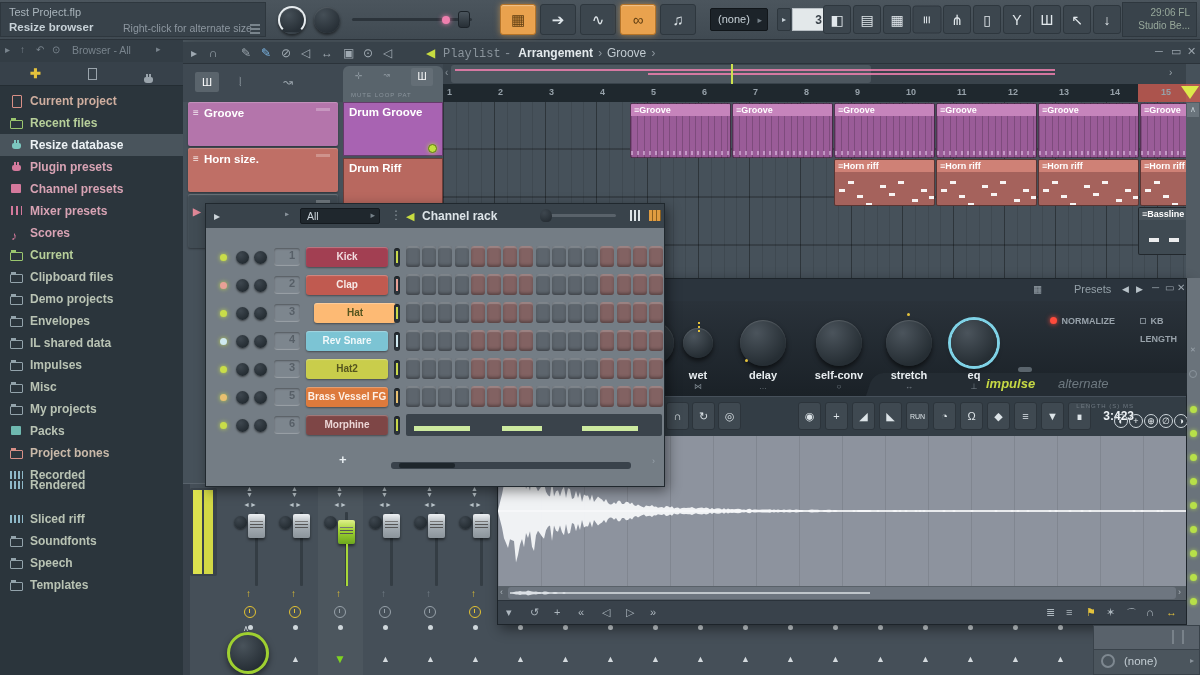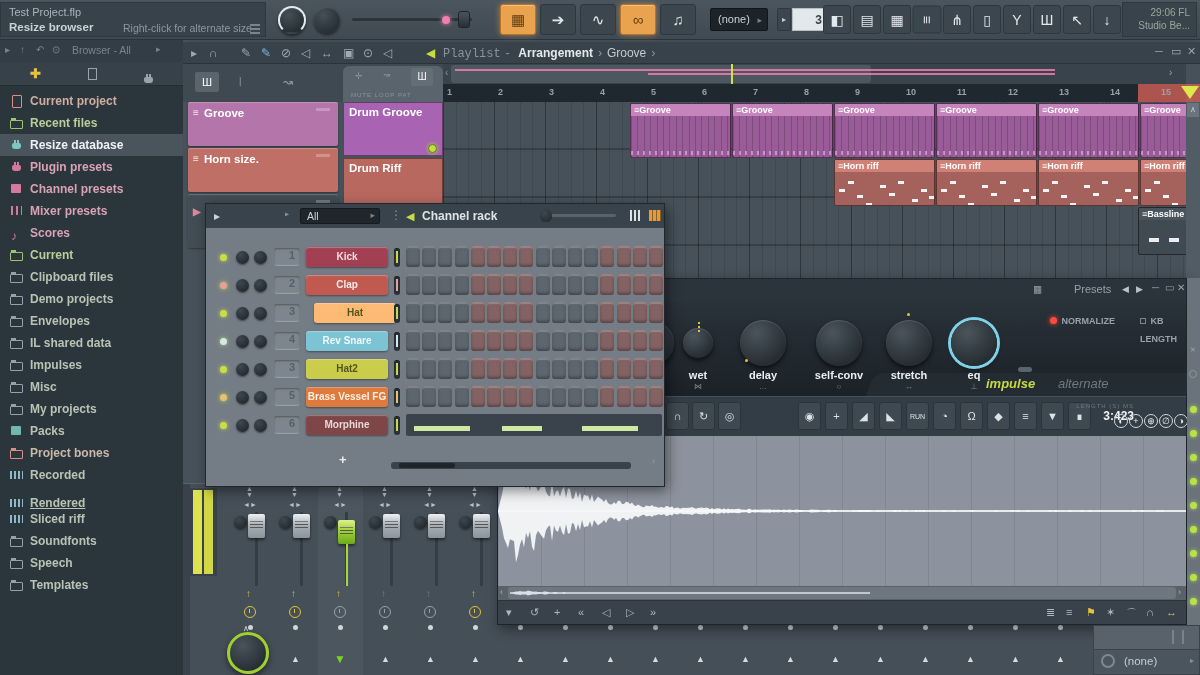--- a/index.html
+++ b/index.html
@@ -992,21 +992,21 @@
         <div class="bitem" style="top: 226px; color: rgb(185, 195, 180);"><span class="bi bi-folder" style="color: rgb(147, 163, 171);"></span><span>Clipboard files</span></div>
         <div class="bitem" style="top: 248px; color: rgb(185, 195, 180);"><span class="bi bi-folder" style="color: rgb(147, 163, 171);"></span><span>Demo projects</span></div>
         <div class="bitem" style="top: 270px; color: rgb(185, 195, 180);"><span class="bi bi-folder" style="color: rgb(147, 163, 171);"></span><span>Envelopes</span></div>
         <div class="bitem" style="top: 292px; color: rgb(185, 195, 180);"><span class="bi bi-folder" style="color: rgb(147, 163, 171);"></span><span>IL shared data</span></div>
         <div class="bitem" style="top: 314px; color: rgb(185, 195, 180);"><span class="bi bi-folder" style="color: rgb(147, 163, 171);"></span><span>Impulses</span></div>
         <div class="bitem" style="top: 336px; color: rgb(185, 195, 180);"><span class="bi bi-folder" style="color: rgb(147, 163, 171);"></span><span>Misc</span></div>
         <div class="bitem" style="top: 358px; color: rgb(185, 195, 180);"><span class="bi bi-folder" style="color: rgb(147, 163, 171);"></span><span>My projects</span></div>
         <div class="bitem" style="top: 380px; color: rgb(185, 195, 180);"><span class="bi bi-box" style="color: rgb(111, 185, 176);"></span><span>Packs</span></div>
         <div class="bitem" style="top: 402px; color: rgb(201, 185, 169);"><span class="bi bi-folder" style="color: rgb(216, 143, 134);"></span><span>Project bones</span></div>
         <div class="bitem" style="top: 424px; color: rgb(185, 195, 180);"><span class="bi bi-wave" style="color: rgb(143, 185, 201);"></span><span>Recorded</span></div>
-        <div class="bitem" style="top: 452px; color: rgb(185, 195, 180); text-decoration: underline;"><span class="bi bi-wave" style="color: rgb(143, 185, 201);"></span><span>Rendered</span></div>
+        <div class="bitem" style="top: 434px; color: rgb(185, 195, 180);"><span class="bi bi-wave" style="color: rgb(143, 185, 201);"></span><span>Rendered</span></div>
         <div class="bitem" style="top: 468px; color: rgb(185, 195, 180);"><span class="bi bi-wave" style="color: rgb(143, 185, 201);"></span><span>Sliced riff</span></div>
         <div class="bitem" style="top: 490px; color: rgb(185, 195, 180);"><span class="bi bi-folder" style="color: rgb(147, 163, 171);"></span><span>Soundfonts</span></div>
         <div class="bitem" style="top: 512px; color: rgb(185, 195, 180);"><span class="bi bi-folder" style="color: rgb(147, 163, 171);"></span><span>Speech</span></div>
         <div class="bitem" style="top: 534px; color: rgb(185, 195, 180);"><span class="bi bi-folder" style="color: rgb(147, 163, 171);"></span><span>Templates</span></div>
       </div>
   </div>
 
 </div>
 
 </body></html>

